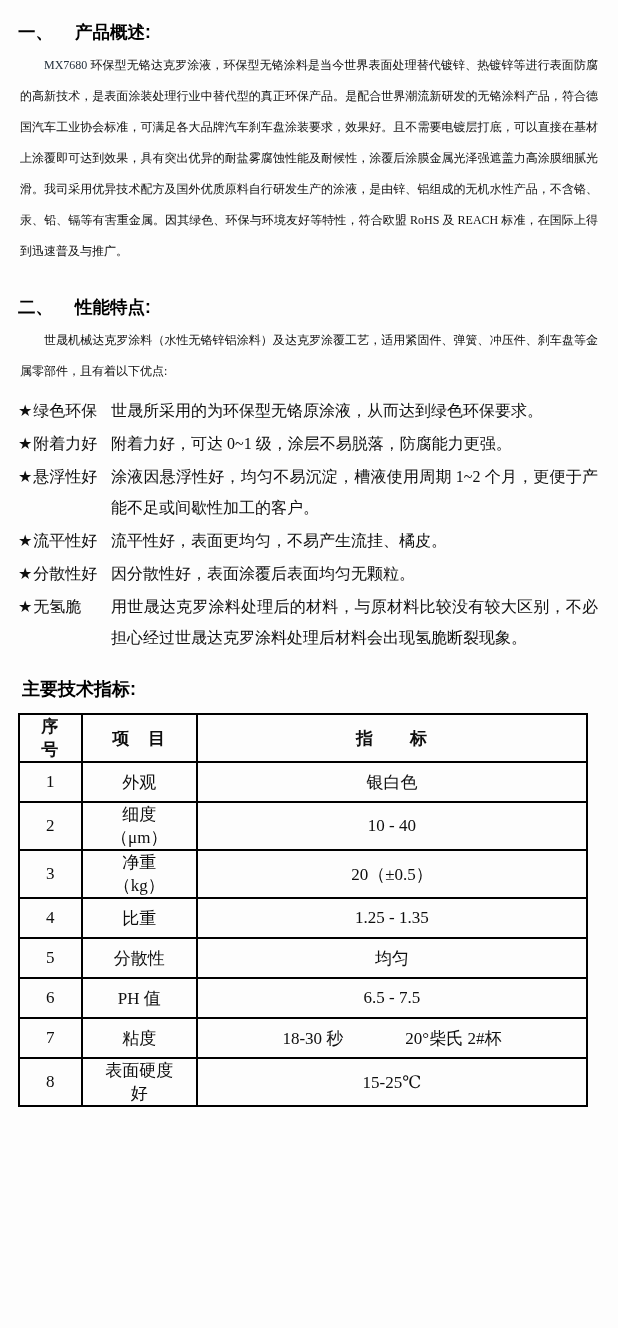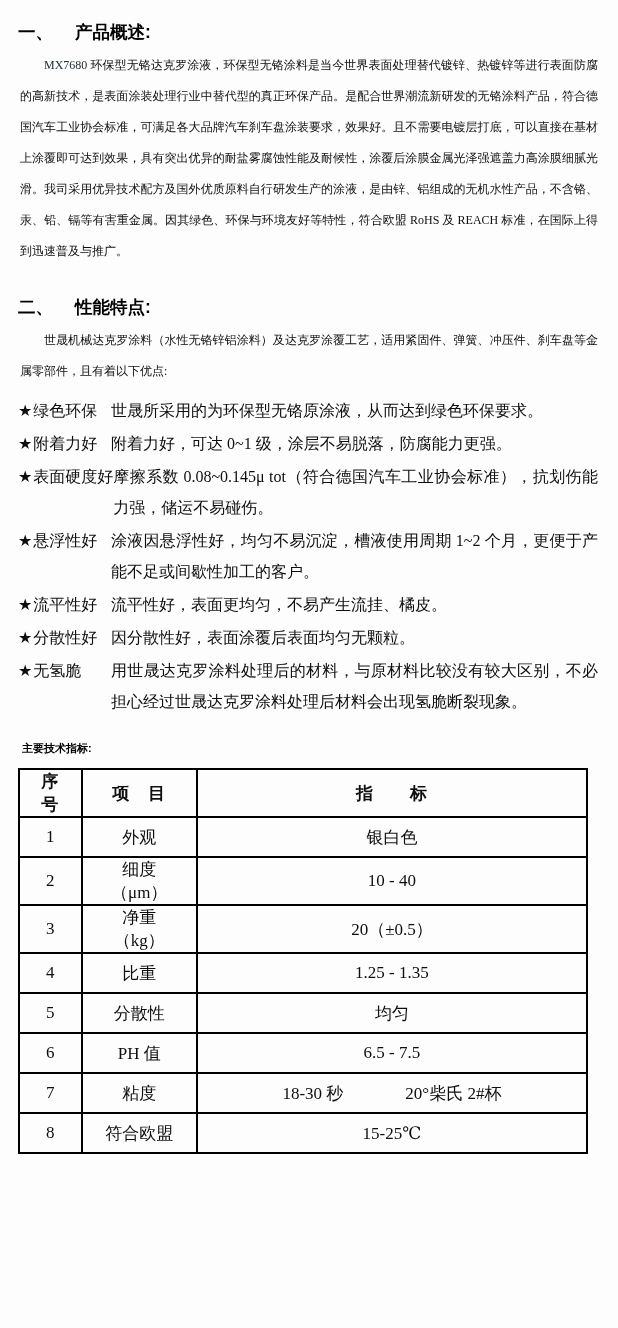--- a/index.html
+++ b/index.html
@@ -57,21 +57,21 @@
   }
   .star { margin-right: 1px; }
   .b-text {
     flex: 1;
     text-align: justify;
   }
   
   .table-title {
     font-family: "Liberation Sans", "DejaVu Sans", sans-serif;
     font-weight: bold;
-    font-size: 11px;
+    font-size: 18px;
     color: #000;
     margin: 24px 0 0 4px;
   }
   table.spec {
     border-collapse: collapse;
     margin-top: 12px;
     table-layout: fixed;
     width: 570px;
   }
   table.spec th, table.spec td {
@@ -108,24 +108,20 @@
   <p class="para">世晟机械达克罗涂料（水性无铬锌铝涂料）及达克罗涂覆工艺，适用紧固件、弹簧、冲压件、刹车盘等金属零部件，且有着以下优点:</p>
 
   <div class="bullets">
     <div class="bullet">
       <span class="b-label"><span class="star">★</span><span>绿色环保</span></span>
       <span class="b-text">世晟所采用的为环保型无铬原涂液，从而达到绿色环保要求。</span>
     </div>
     <div class="bullet">
       <span class="b-label"><span class="star">★</span><span>附着力好</span></span>
       <span class="b-text">附着力好，可达 0~1 级，涂层不易脱落，防腐能力更强。</span>
-    </div>
-    <div class="bullet">
-      <span class="b-label"><span class="star">★</span><span>表面硬度好</span></span>
-      <span class="b-text">摩擦系数 0.08~0.145μ tot（符合德国汽车工业协会标准），抗划伤能力强，储运不易碰伤。</span>
     </div>
     <div class="bullet">
       <span class="b-label"><span class="star">★</span><span>悬浮性好</span></span>
       <span class="b-text">涂液因悬浮性好，均匀不易沉淀，槽液使用周期 1~2 个月，更便于产能不足或间歇性加工的客户。</span>
     </div>
     <div class="bullet">
       <span class="b-label"><span class="star">★</span><span>流平性好</span></span>
       <span class="b-text">流平性好，表面更均匀，不易产生流挂、橘皮。</span>
     </div>
     <div class="bullet">
@@ -182,19 +178,19 @@
       <td>PH 值</td>
       <td>6.5 - 7.5</td>
     </tr>
     <tr>
       <td>7</td>
       <td>粘度</td>
       <td><span>18-30 秒</span><span class="v2">20°柴氏 2#杯</span></td>
     </tr>
     <tr>
       <td>8</td>
-      <td>符合欧盟</td>
+      <td>表面硬度好</td>
       <td>15-25℃</td>
     </tr>
   </tbody>
     </table>
 
 </div>
 
 </body></html>

